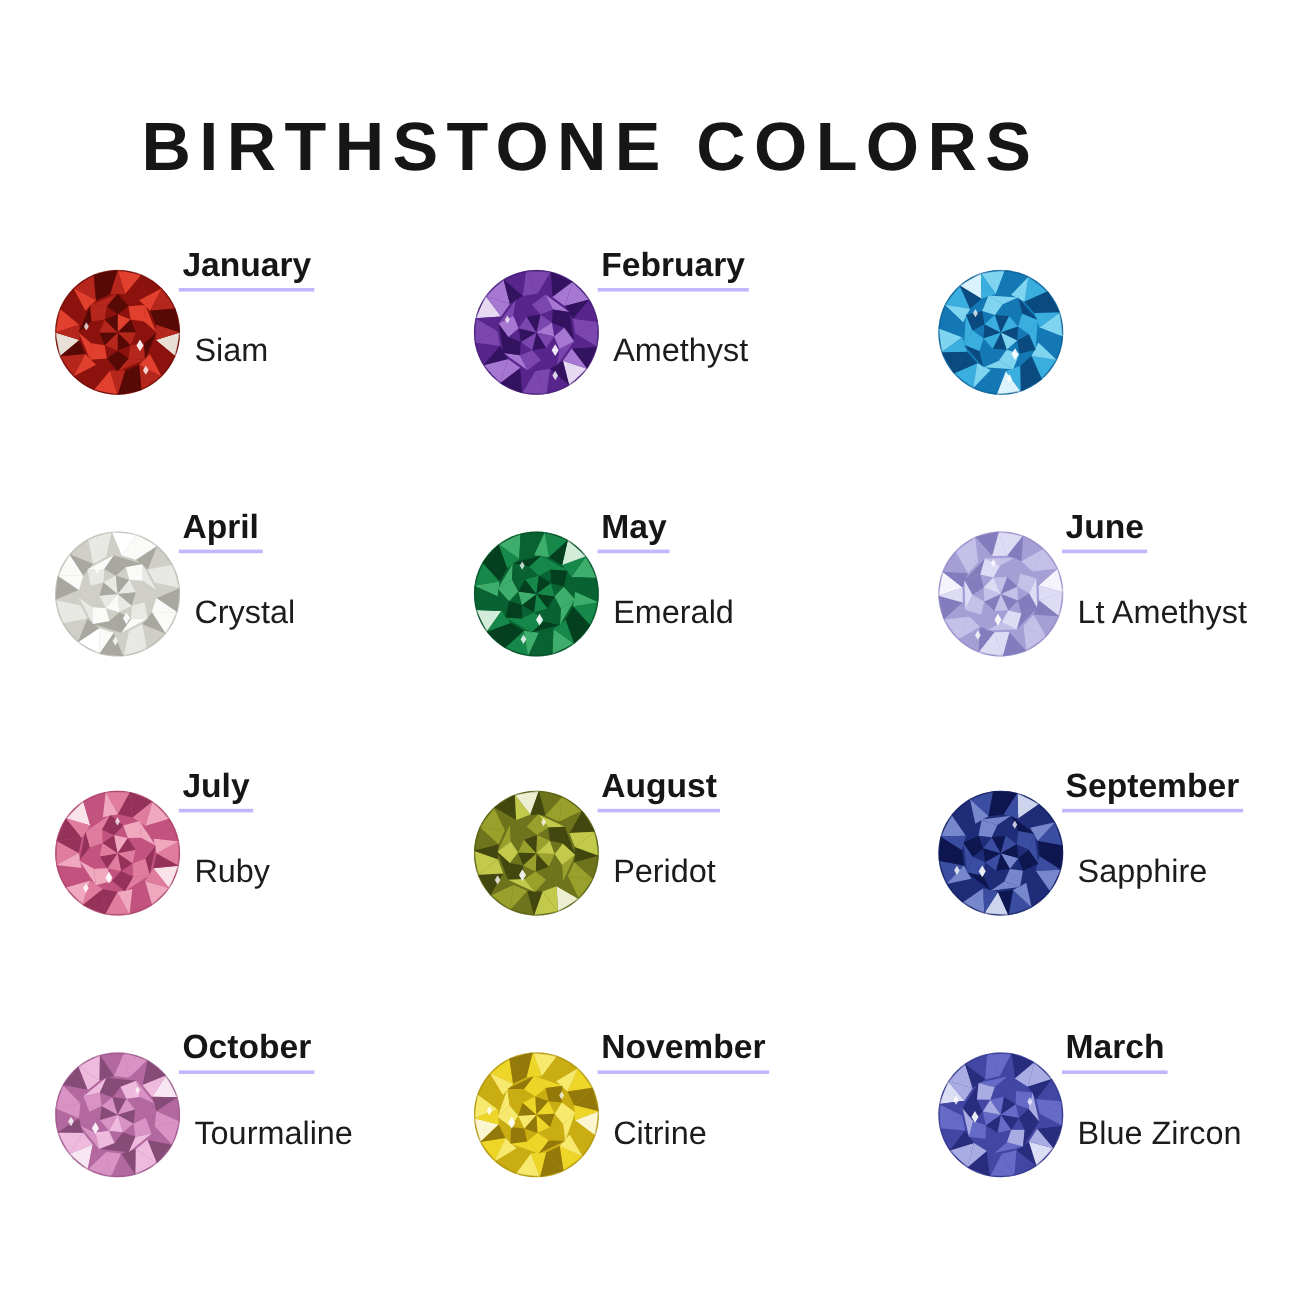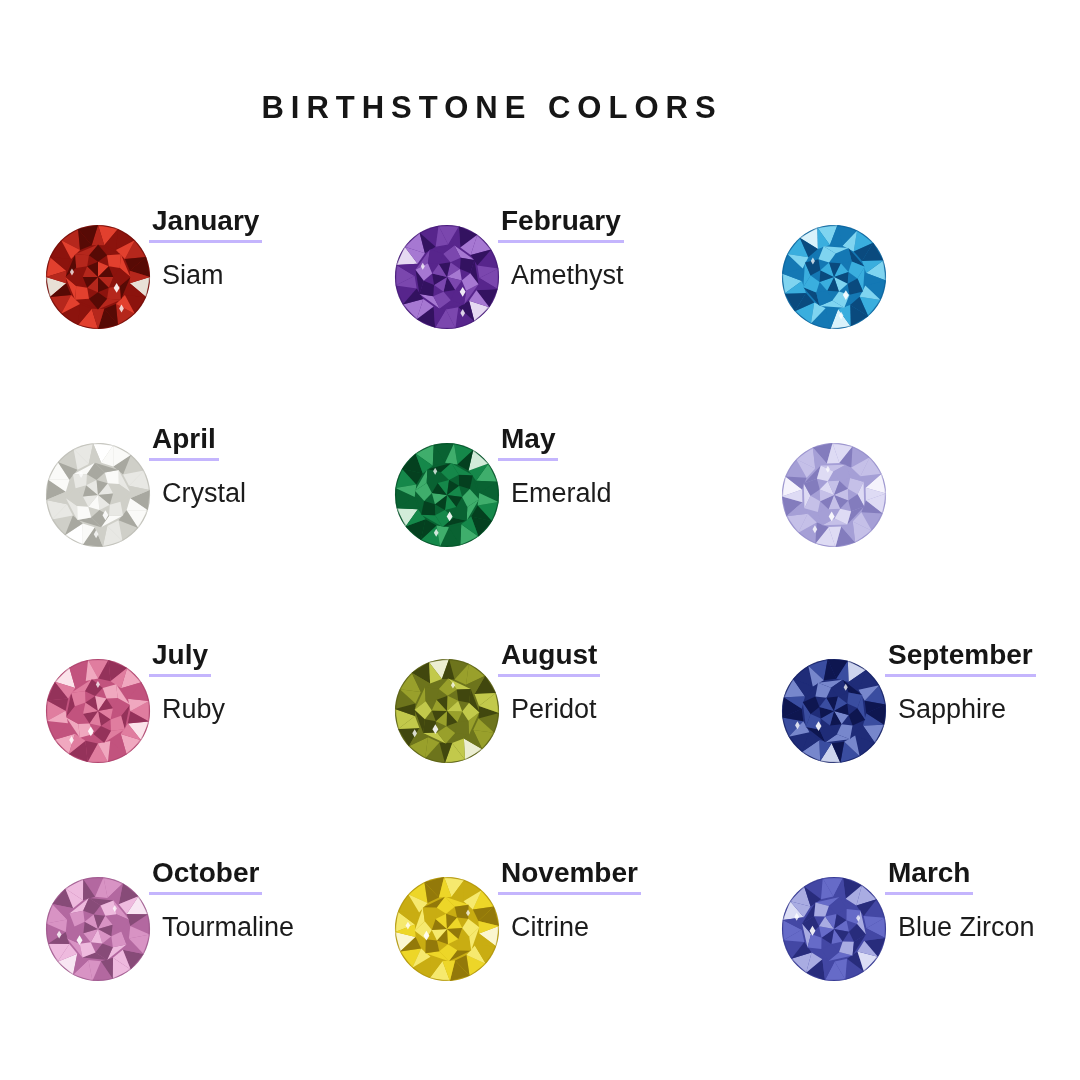--- a/index.html
+++ b/index.html
@@ -2,35 +2,35 @@
 <html><head>
 <meta charset="utf-8">
 <style>
   html,body{margin:0;padding:0;background:#ffffff;}
   #canvas{
     position:relative;width:1080px;height:1080px;background:#ffffff;
     font-family:"Liberation Sans","DejaVu Sans",sans-serif;overflow:hidden;
   }
   .title{
     position:absolute;top:90px;left:0;width:984px;margin:0;
-    text-align:center;font-size:31px;font-weight:600;letter-spacing:7px;
+    text-align:center;font-size:57px;font-weight:600;letter-spacing:7px;
     color:#161616;white-space:nowrap;
   }
   .cell{position:absolute;width:305px;height:195px;}
   .col0{left:45px}.col1{left:394px}.col2{left:781px}
   .row0{top:206px}.row1{top:424px}.row2{top:640px}.row3{top:858px}
   .gem{position:absolute;left:0;top:18px;width:106px;height:106px;}
   .txt{position:absolute;left:104px;top:0;}
   .month{
     display:inline-block;font-weight:bold;font-size:28px;line-height:1.1;
     color:#161616;border-bottom:3px solid #c4b5fd;padding:0 3px 3px 3px;
     white-space:nowrap;
   }
   .gname{
-    margin-top:17px;font-size:27px;color:#1c1c1c;padding-left:13px;
+    margin-top:34px;font-size:27px;color:#1c1c1c;padding-left:13px;
     white-space:nowrap;font-weight:400;
   }
 </style>
 </head>
 <body>
 
 <div id="canvas">
   <h1 class="title">BIRTHSTONE COLORS</h1>
 
   <div class="cell col0 row0">
@@ -436,20 +436,24 @@
         <polygon points="48.5,68.5 39.9,60.3 54,54" fill="#837cbd"></polygon>
         <polygon points="39.9,60.3 39.5,48.5 54,54" fill="#c5c0e8"></polygon>
         <polygon points="39.5,48.5 47.7,39.9 54,54" fill="#dedbf4"></polygon>
         <polygon points="47.7,39.9 59.5,39.5 54,54" fill="#c5c0e8"></polygon>
         <polygon points="59.5,39.5 68.1,47.7 54,54" fill="#837cbd"></polygon>
         <polygon points="51.61970704033761,70.87085287377201 54.61970704033761,75.87085287377201 51.61970704033761,80.87085287377201 48.61970704033761,75.87085287377201" fill="#ffffff" opacity="0.9"></polygon>
         <polygon points="47.76089971591644,24.230747485983763 49.86089971591644,27.730747485983763 47.76089971591644,31.230747485983763 45.660899715916436,27.730747485983763" fill="#ffffff" opacity="0.75"></polygon>
         <polygon points="34.528534053772006,84.9408359073575 36.928534053772005,88.9408359073575 34.528534053772006,92.9408359073575 32.12853405377201,88.9408359073575" fill="#ffffff" opacity="0.8"></polygon>
         <circle cx="54" cy="54" r="52.4" fill="none" stroke="#837cbd" stroke-width="1.4" opacity="0.35"></circle>
       </svg>
+    <div class="txt">
+      <span class="month">June</span>
+      <div class="gname">Lt Amethyst</div>
+    </div>
   </div>
 
   <div class="cell col1 row2">
     <svg class="gem" viewBox="0 0 108 108">
         <circle cx="54" cy="54" r="53" fill="#6d741c"></circle>
         <polygon points="107.0,56.1 102.1,76.2 86.1,61.7" fill="#6d741c"></polygon>
         <polygon points="107.0,56.1 86.1,61.7 86.6,48.8" fill="#41470e"></polygon>
         <polygon points="102.1,76.2 90.0,92.9 80.7,73.4" fill="#99a02b"></polygon>
         <polygon points="102.1,76.2 80.7,73.4 86.1,61.7" fill="#99a02b"></polygon>
         <polygon points="90.0,92.9 72.3,103.7 71.2,82.1" fill="#eceed2"></polygon>

